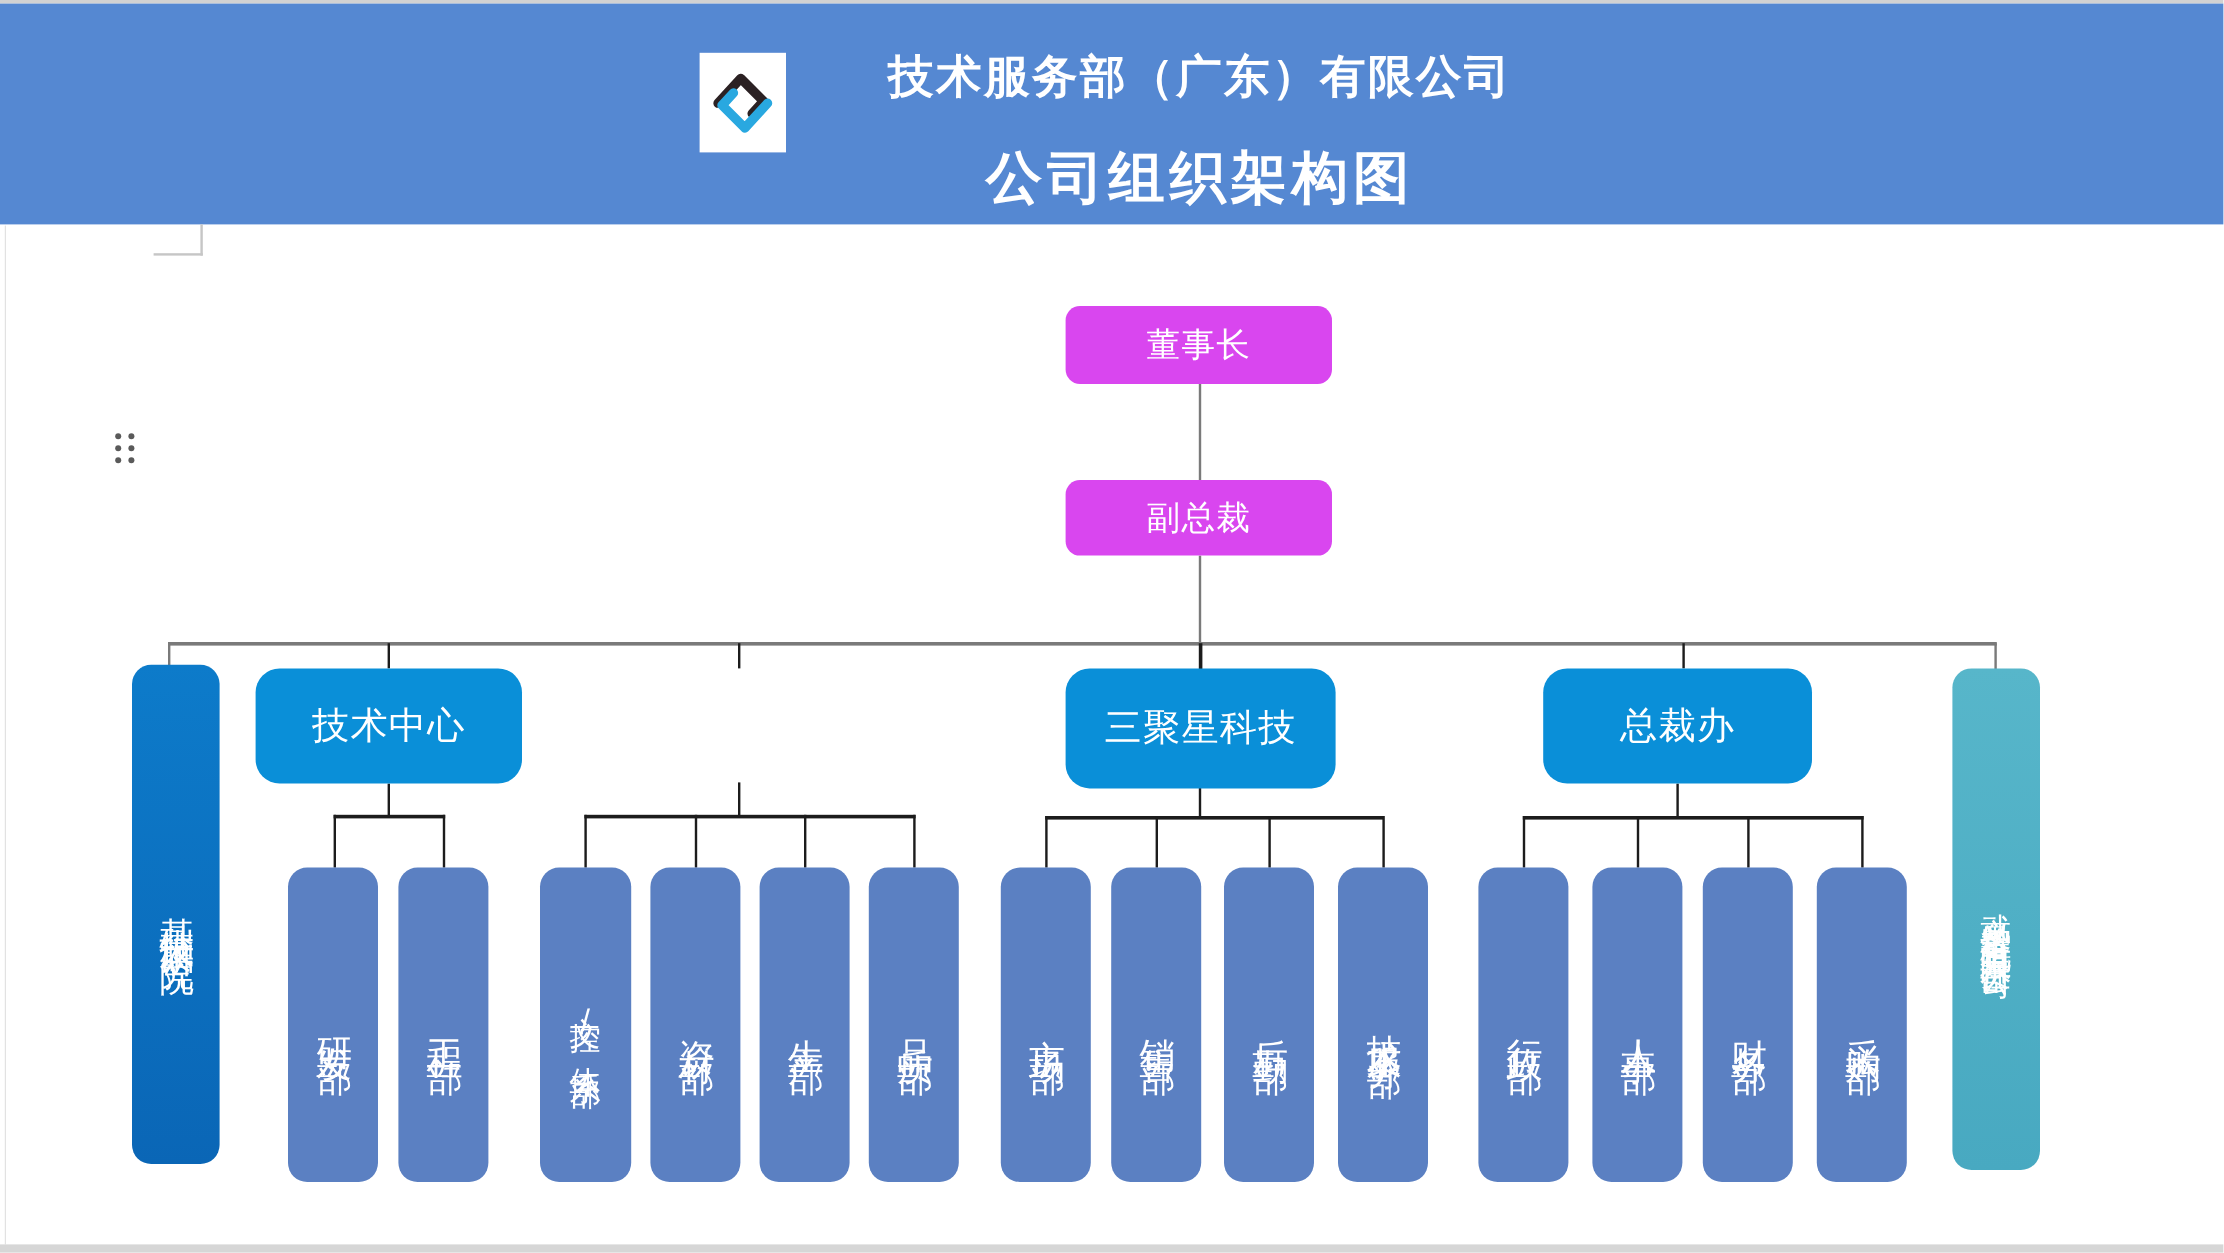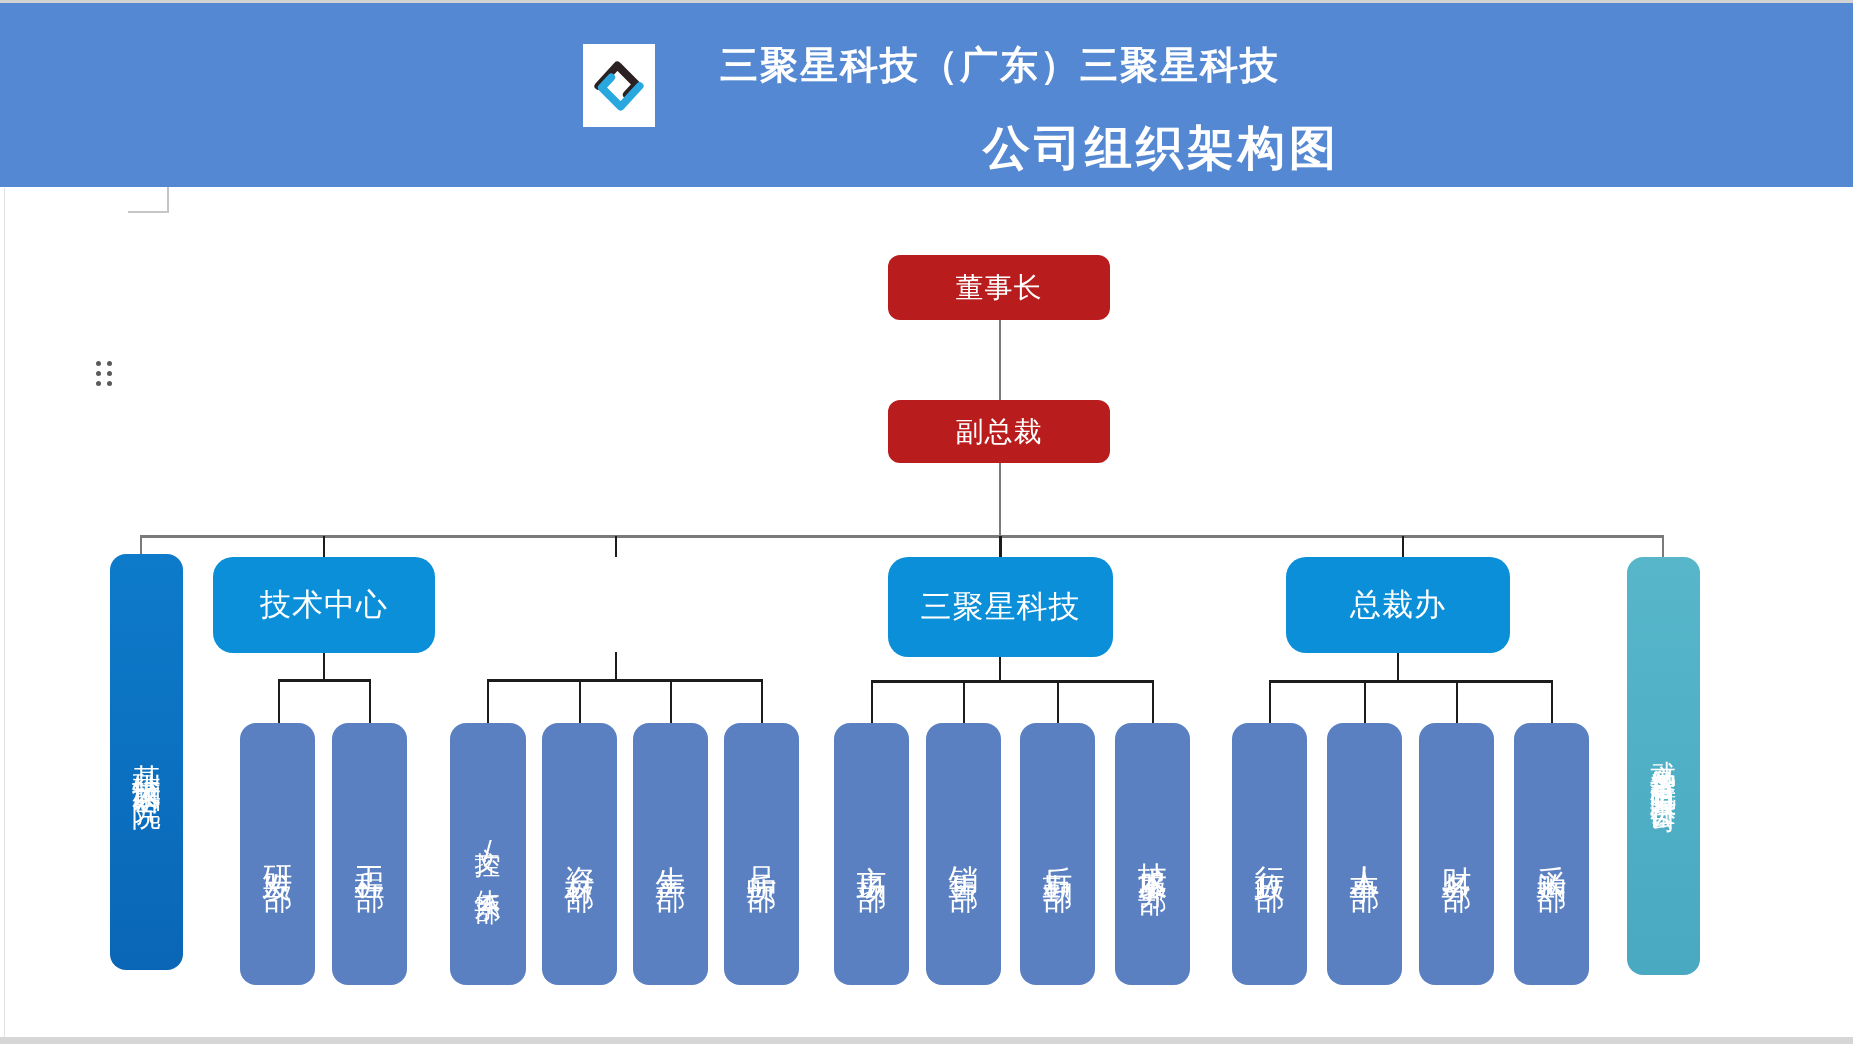--- a/index.html
+++ b/index.html
@@ -13,39 +13,39 @@
   .left-edge    { position:absolute; left:4px; top:188px; width:1px; height:849px; background:#e2e2e2; }
 
   
   .banner { position:absolute; left:0; top:3px; width:1853px; height:184px; background:#5588d2; }
   .logo-box { position:absolute; left:583px; top:41px; width:72px; height:83px; background:#ffffff;
               display:flex; align-items:center; justify-content:center; }
   .banner-text { position:absolute; left:660px; top:0; width:680px; text-align:center; color:#ffffff; }
   .company-name { position:absolute; left:0; top:40px; width:680px; font-size:38px; font-weight:bold;
                   letter-spacing:2px; line-height:44px; }
   .chart-title  { position:absolute; left:0; top:118px; width:680px; font-size:47px; font-weight:bold;
-                  letter-spacing:4px; line-height:54px;text-align:right; }
+                  letter-spacing:4px; line-height:54px; }
 
   
   .corner-mark-v { position:absolute; left:167px; top:187px; width:2px; height:26px; background:#c6c6c6; }
   .corner-mark-h { position:absolute; left:128px; top:211px; width:41px; height:2px; background:#c6c6c6; }
   .drag-handle { position:absolute; left:96px; top:361px; width:17px; height:27px;
                  display:grid; grid-template-columns:5px 5px; grid-template-rows:5px 5px 5px;
                  column-gap:6px; row-gap:5px; }
   .drag-handle i { width:5px; height:5px; border-radius:50%; background:#5a5a5a; }
 
   
   .ln { position:absolute; }
   .gray  { background:#7a7a7a; }
   .black { background:#1c1c1c; }
 
   
   .node { position:absolute; display:flex; align-items:center; justify-content:center;
           color:#ffffff; cursor:default; }
-  .exec   { height:65px; background:#b91c1c; border-radius:12px; font-size:28px; letter-spacing:1px; }
+  .exec   { height:65px; background:#d946ef; border-radius:12px; font-size:28px; letter-spacing:1px; }
   .center { top:557px; height:96px; background:#0a8fd8; border-radius:20px; font-size:31px; letter-spacing:1px;text-align:center; }
   .dept   { top:723px; height:262px; width:75px; background:#5b80c2; border-radius:16px; }
   .tall   { border-radius:16px; }
   .tall-left { background:linear-gradient(180deg,#0d7bca 0%,#0a66b6 100%); }
   .tall-right{ background:linear-gradient(180deg,#57b6ca 0%,#48a9c1 100%); }
   .vlabel { writing-mode:vertical-rl; text-orientation:upright; font-size:30px; letter-spacing:8px;
             color:#ffffff; line-height:1; }
   .vlabel.small  { font-size:29px; letter-spacing:6px; }
   .vlabel.dense  { font-size:26px; letter-spacing:4px; }
 </style>
@@ -57,21 +57,21 @@
   <div class="top-strip"></div>
 
   <div class="banner">
     <div class="logo-box">
       <svg width="62" height="72" viewBox="0 0 72 80">
         <polyline points="12,40 34,16 56,38 45,50" fill="none" stroke="#2b2123" stroke-width="9" stroke-linejoin="round" stroke-linecap="round"></polyline>
         <polyline points="60,40 38,64 16,42 27,30" fill="none" stroke="#29a8e0" stroke-width="9" stroke-linejoin="round" stroke-linecap="round"></polyline>
       </svg>
     </div>
     <div class="banner-text">
-      <div class="company-name">三聚星科技（广东）三聚星科技</div>
+      <div class="company-name">技术服务部（广东）有限公司</div>
       <div class="chart-title">公司组织架构图</div>
     </div>
   </div>
 
   <div class="corner-mark-v"></div>
   <div class="corner-mark-h"></div>
   <div class="drag-handle">
     <i></i>
       <i></i>
       <i></i>

